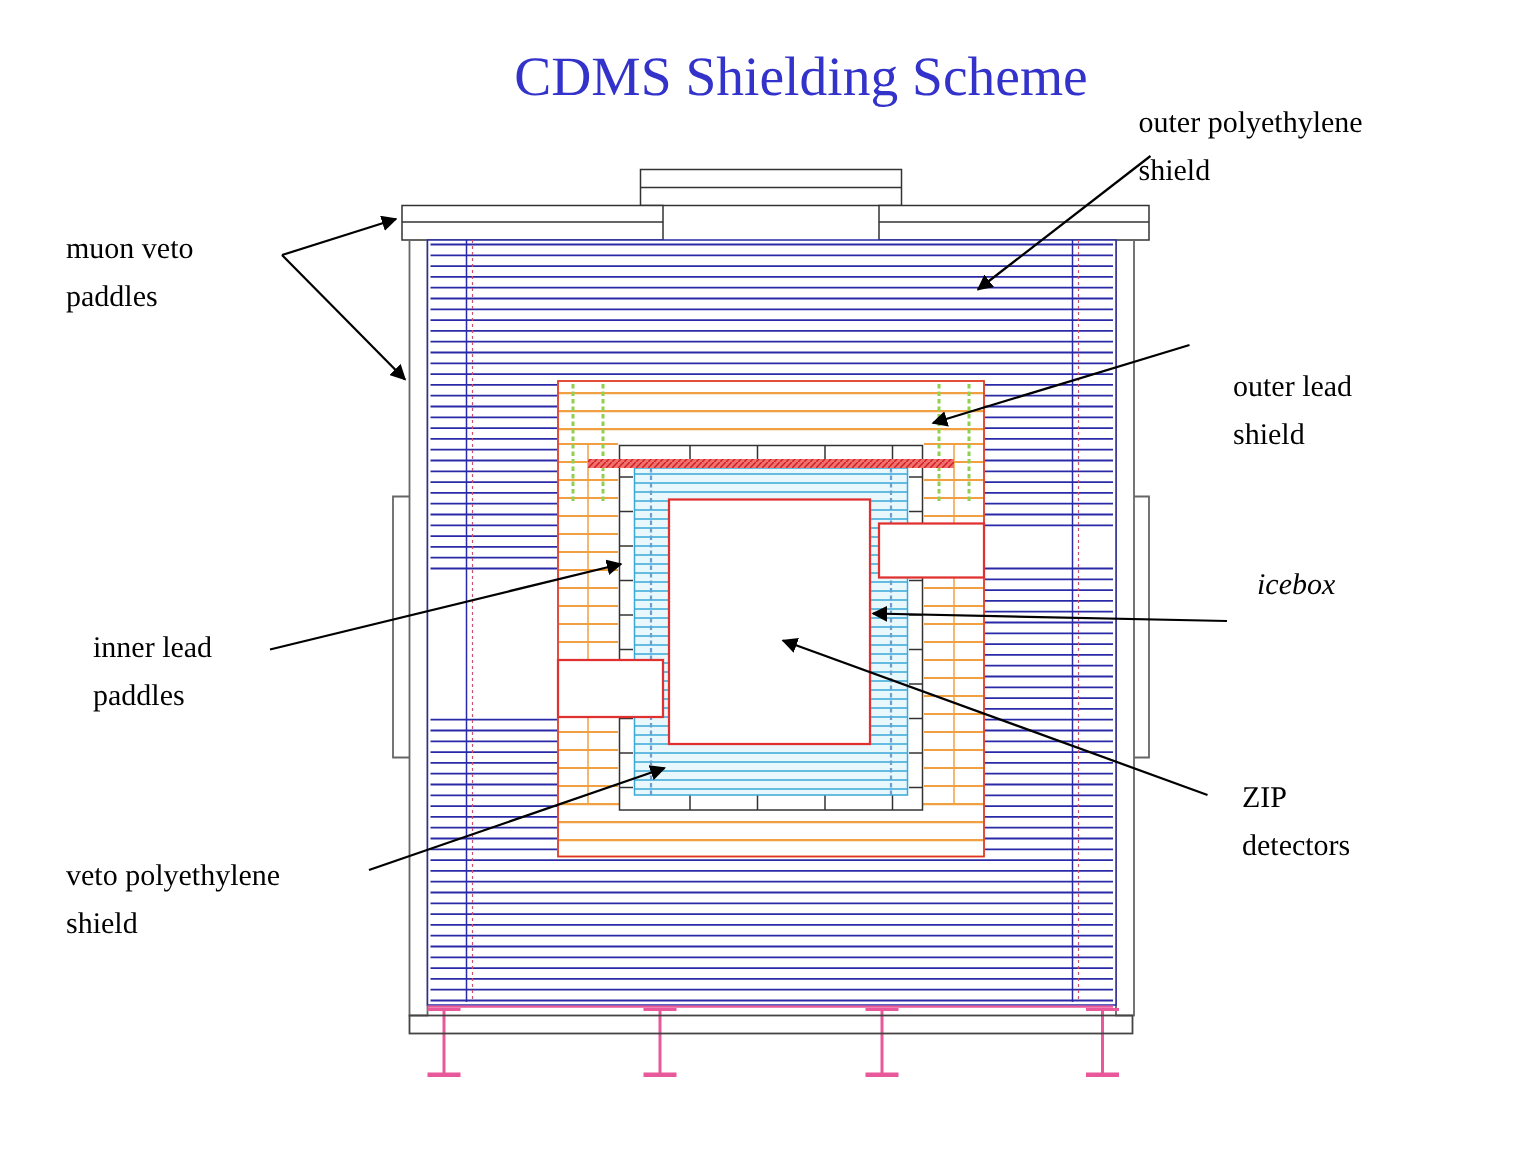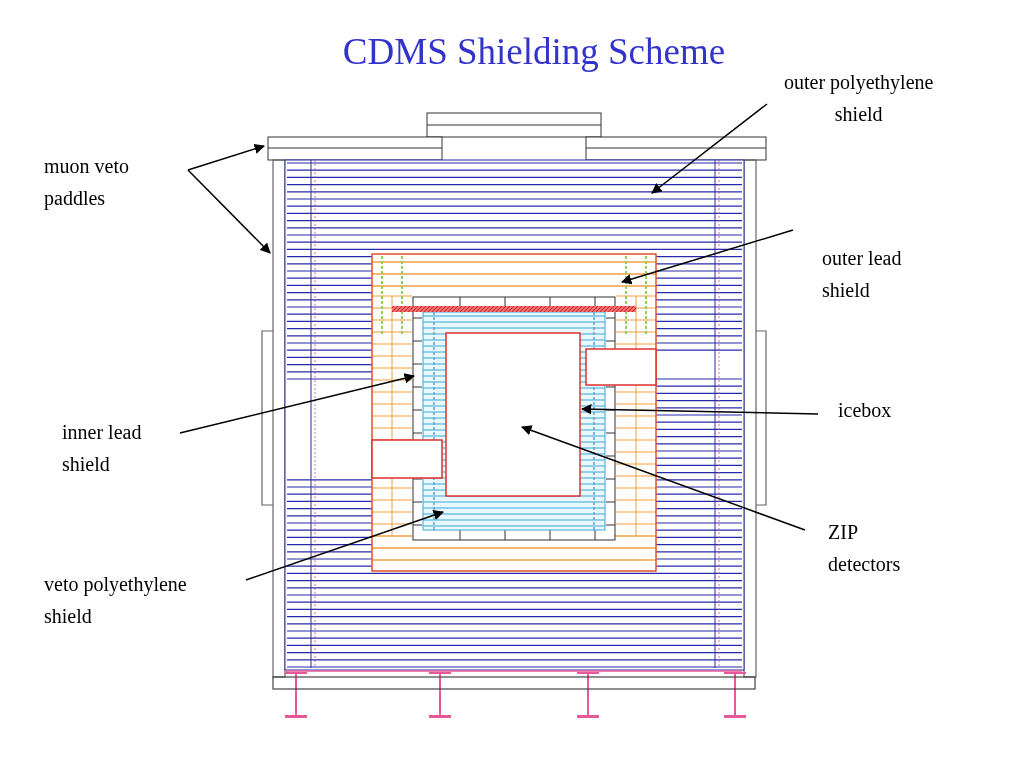--- a/index.html
+++ b/index.html
@@ -15,27 +15,27 @@
   }
   svg.diagram { position: absolute; left: 0; top: 0; }
 </style>
 </head>
 <body>
 
 <div class="title">CDMS Shielding Scheme</div>
 
 <div class="label" style="left:44px; top:150px;">muon veto
 paddles</div>
-<div class="label" style="left:784px; top:66px;text-align:center;">outer polyethylene
+<div class="label" style="left:759px; top:66px;">outer polyethylene
 shield</div>
 <div class="label" style="left:822px; top:202px;margin-top:40px;">outer lead
 shield</div>
-<div class="label" style="left:838px; top:394px;">icebox</div>
+<div class="label" style="left:838px; top:374px;font-style:italic;">icebox</div>
 <div class="label" style="left:62px; top:416px;">inner lead
-shield</div>
+paddles</div>
 <div class="label" style="left:828px; top:516px;">ZIP
 detectors</div>
 <div class="label" style="left:44px; top:568px;">veto polyethylene
 shield</div>
 
 <svg class="diagram" width="1024" height="768" viewBox="0 0 1024 768">
   <defs>
     <marker id="ah" viewBox="0 0 10 10" refX="9" refY="5" markerWidth="7" markerHeight="7" orient="auto-start-reverse">
       <path d="M0,0 L10,5 L0,10 z" fill="#000"></path>
     </marker>

